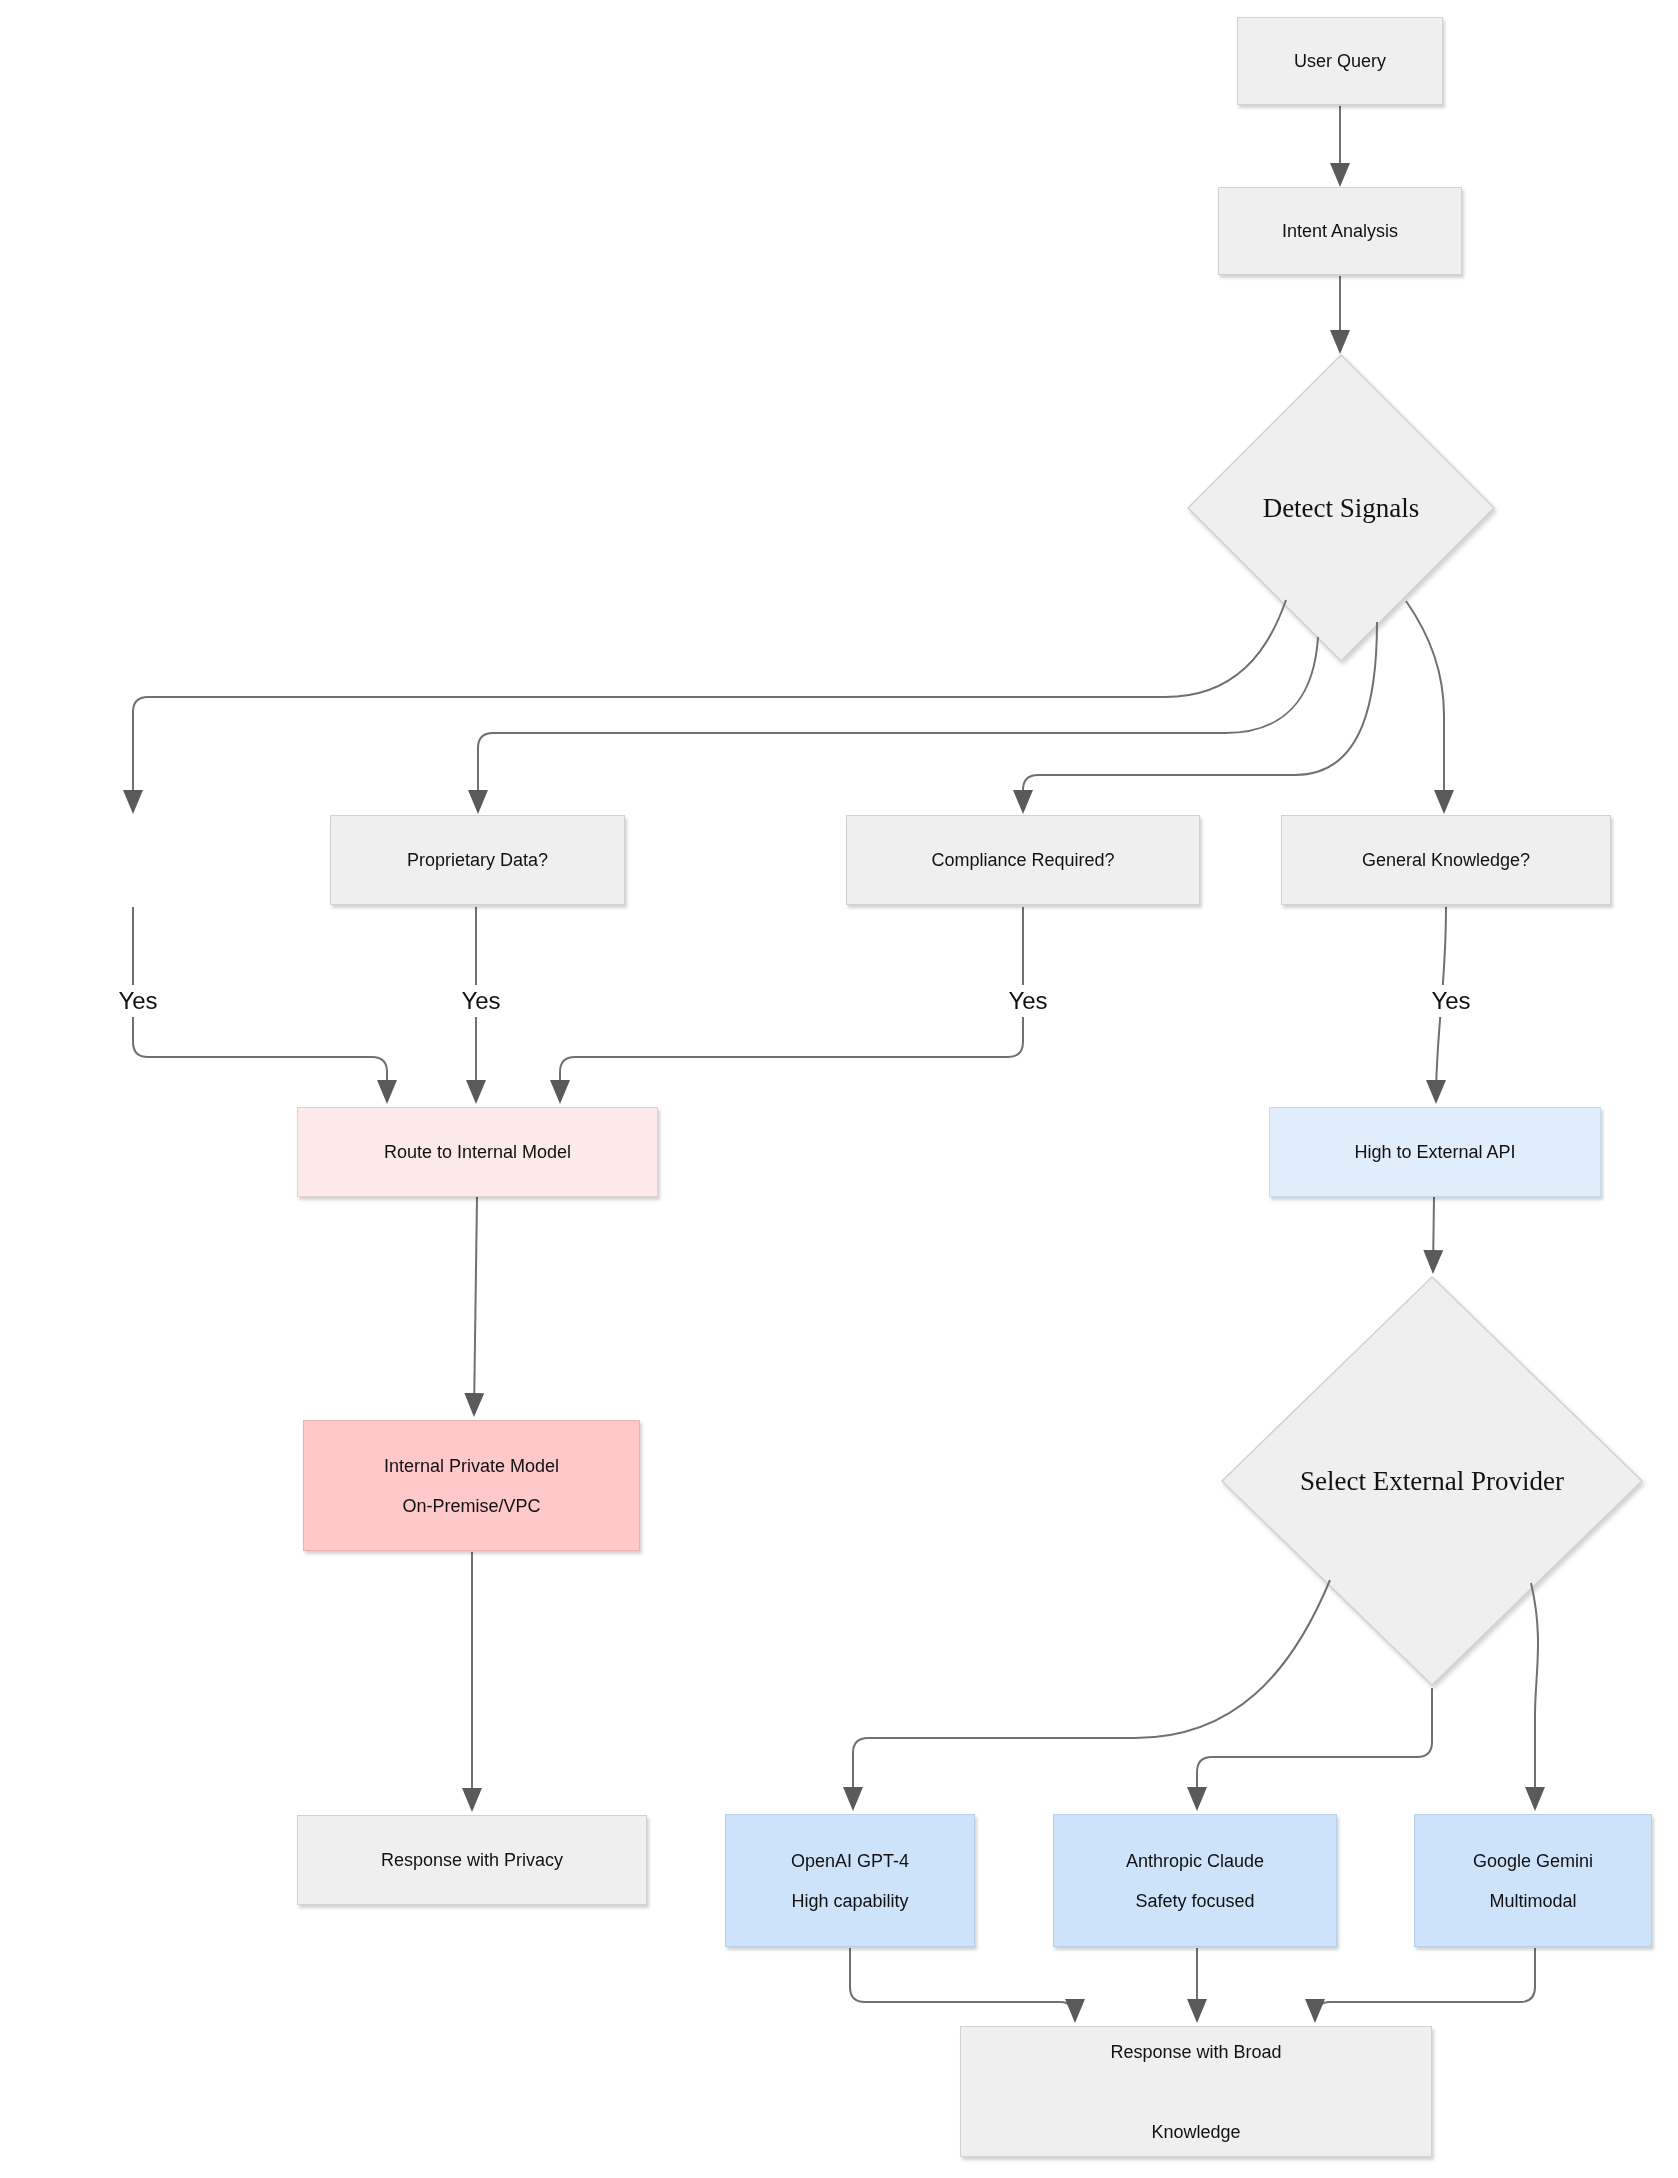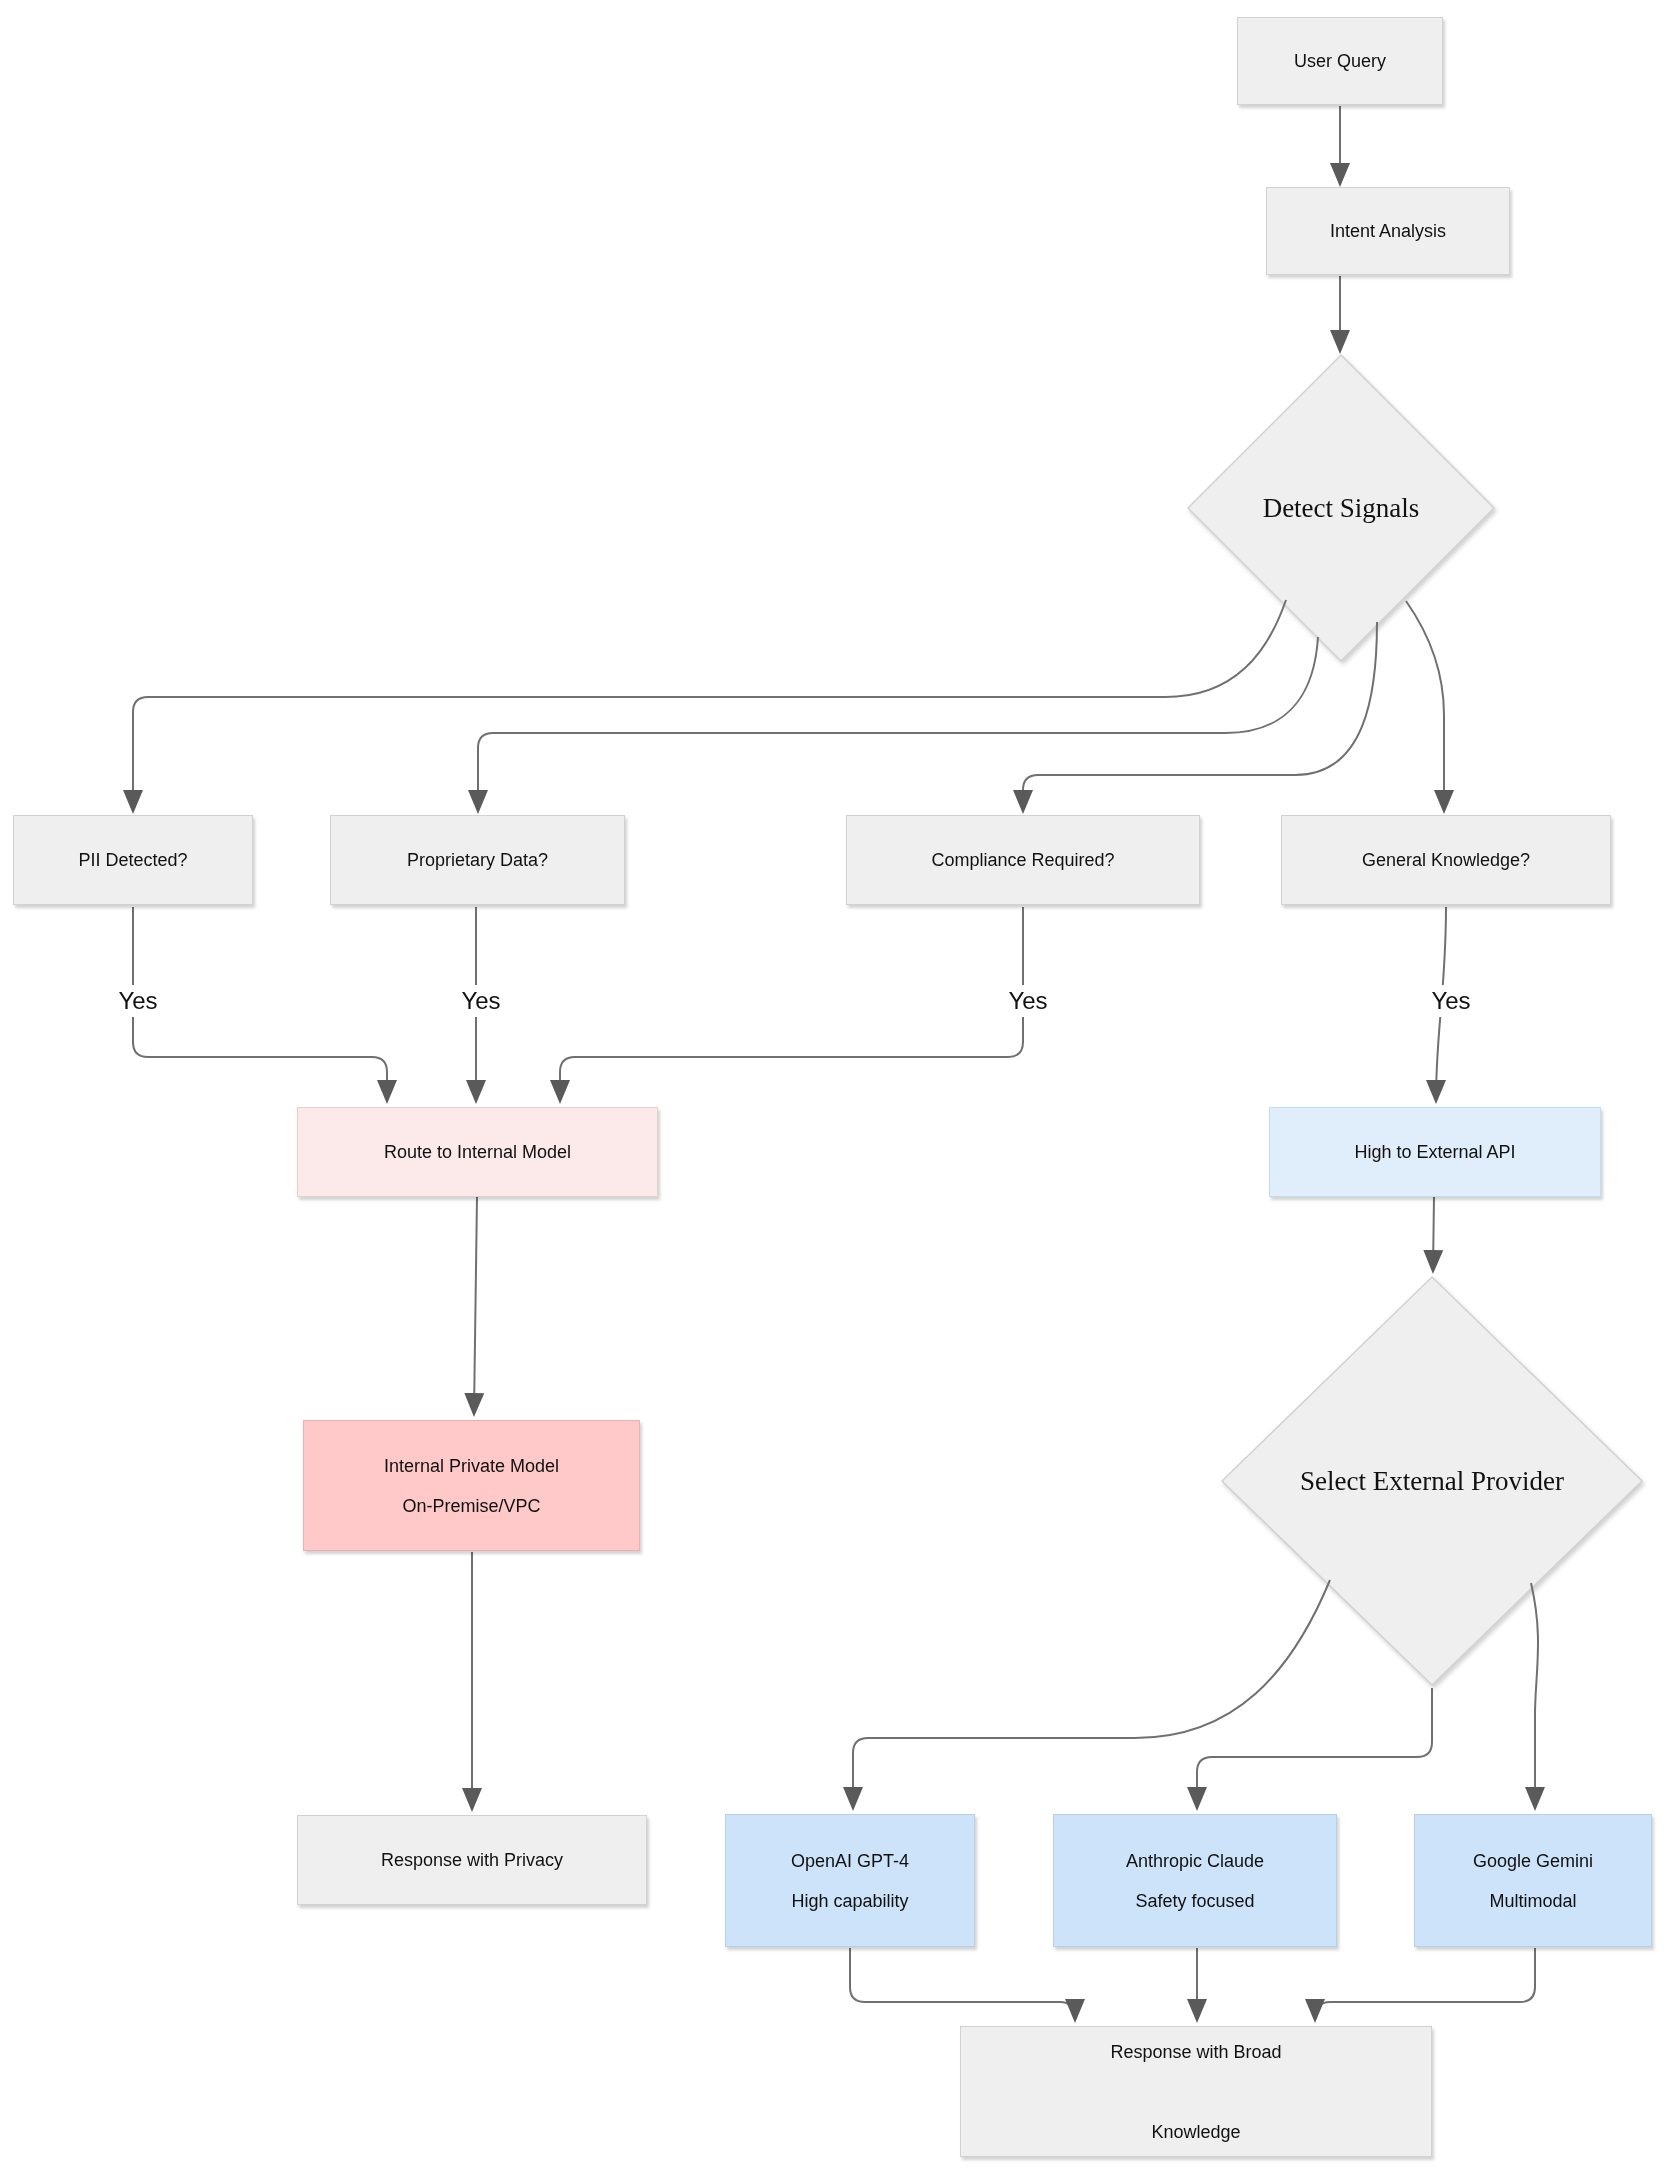--- a/index.html
+++ b/index.html
@@ -75,23 +75,22 @@
     <path class="edge" marker-end="url(#arrowTip)" d="M 1330 1580 C 1292 1672 1235 1738 1135 1738 L 868 1738 Q 853 1738 853 1753 L 853 1807"></path>
     <path class="edge" marker-end="url(#arrowTip)" d="M 1432 1688 L 1432 1742 Q 1432 1757 1417 1757 L 1212 1757 Q 1197 1757 1197 1772 L 1197 1807"></path>
     <path class="edge" marker-end="url(#arrowTip)" d="M 1531 1583 C 1544 1638 1535 1675 1535 1715 L 1535 1807"></path>
     <path class="edge" marker-end="url(#arrowTip)" d="M 850 1948 L 850 1987 Q 850 2002 865 2002 L 1060 2002 Q 1075 2002 1075 2019"></path>
     <path class="edge" marker-end="url(#arrowTip)" d="M 1197 1948 L 1197 2019"></path>
     <path class="edge" marker-end="url(#arrowTip)" d="M 1535 1948 L 1535 1987 Q 1535 2002 1520 2002 L 1330 2002 Q 1315 2002 1315 2019"></path>
   </svg>
 
   <div class="node" style="left:1237px;top:17px;width:206px;height:88px;">User Query</div>
 
-  <div class="node" style="left:1218px;top:187px;width:244px;height:88px;margin-left:48px;">Intent Analysis</div>
+  <div class="node" style="left:1218px;top:187px;width:244px;height:88px;">Intent Analysis</div>
 
-  <div class="node" style="left:13px;top:815px;width:240px;height:90px;">PII Detected?</div>
 
   <div class="node" style="left:330px;top:815px;width:295px;height:90px;">Proprietary Data?</div>
 
   <div class="node" style="left:846px;top:815px;width:354px;height:90px;">Compliance Required?</div>
 
   <div class="node" style="left:1281px;top:815px;width:330px;height:90px;">General Knowledge?</div>
 
   <div class="node pink-light" style="left:297px;top:1107px;width:361px;height:90px;">Route to Internal Model</div>
 
   <div class="node blue-light" style="left:1269px;top:1107px;width:332px;height:90px;">High to External API</div>

